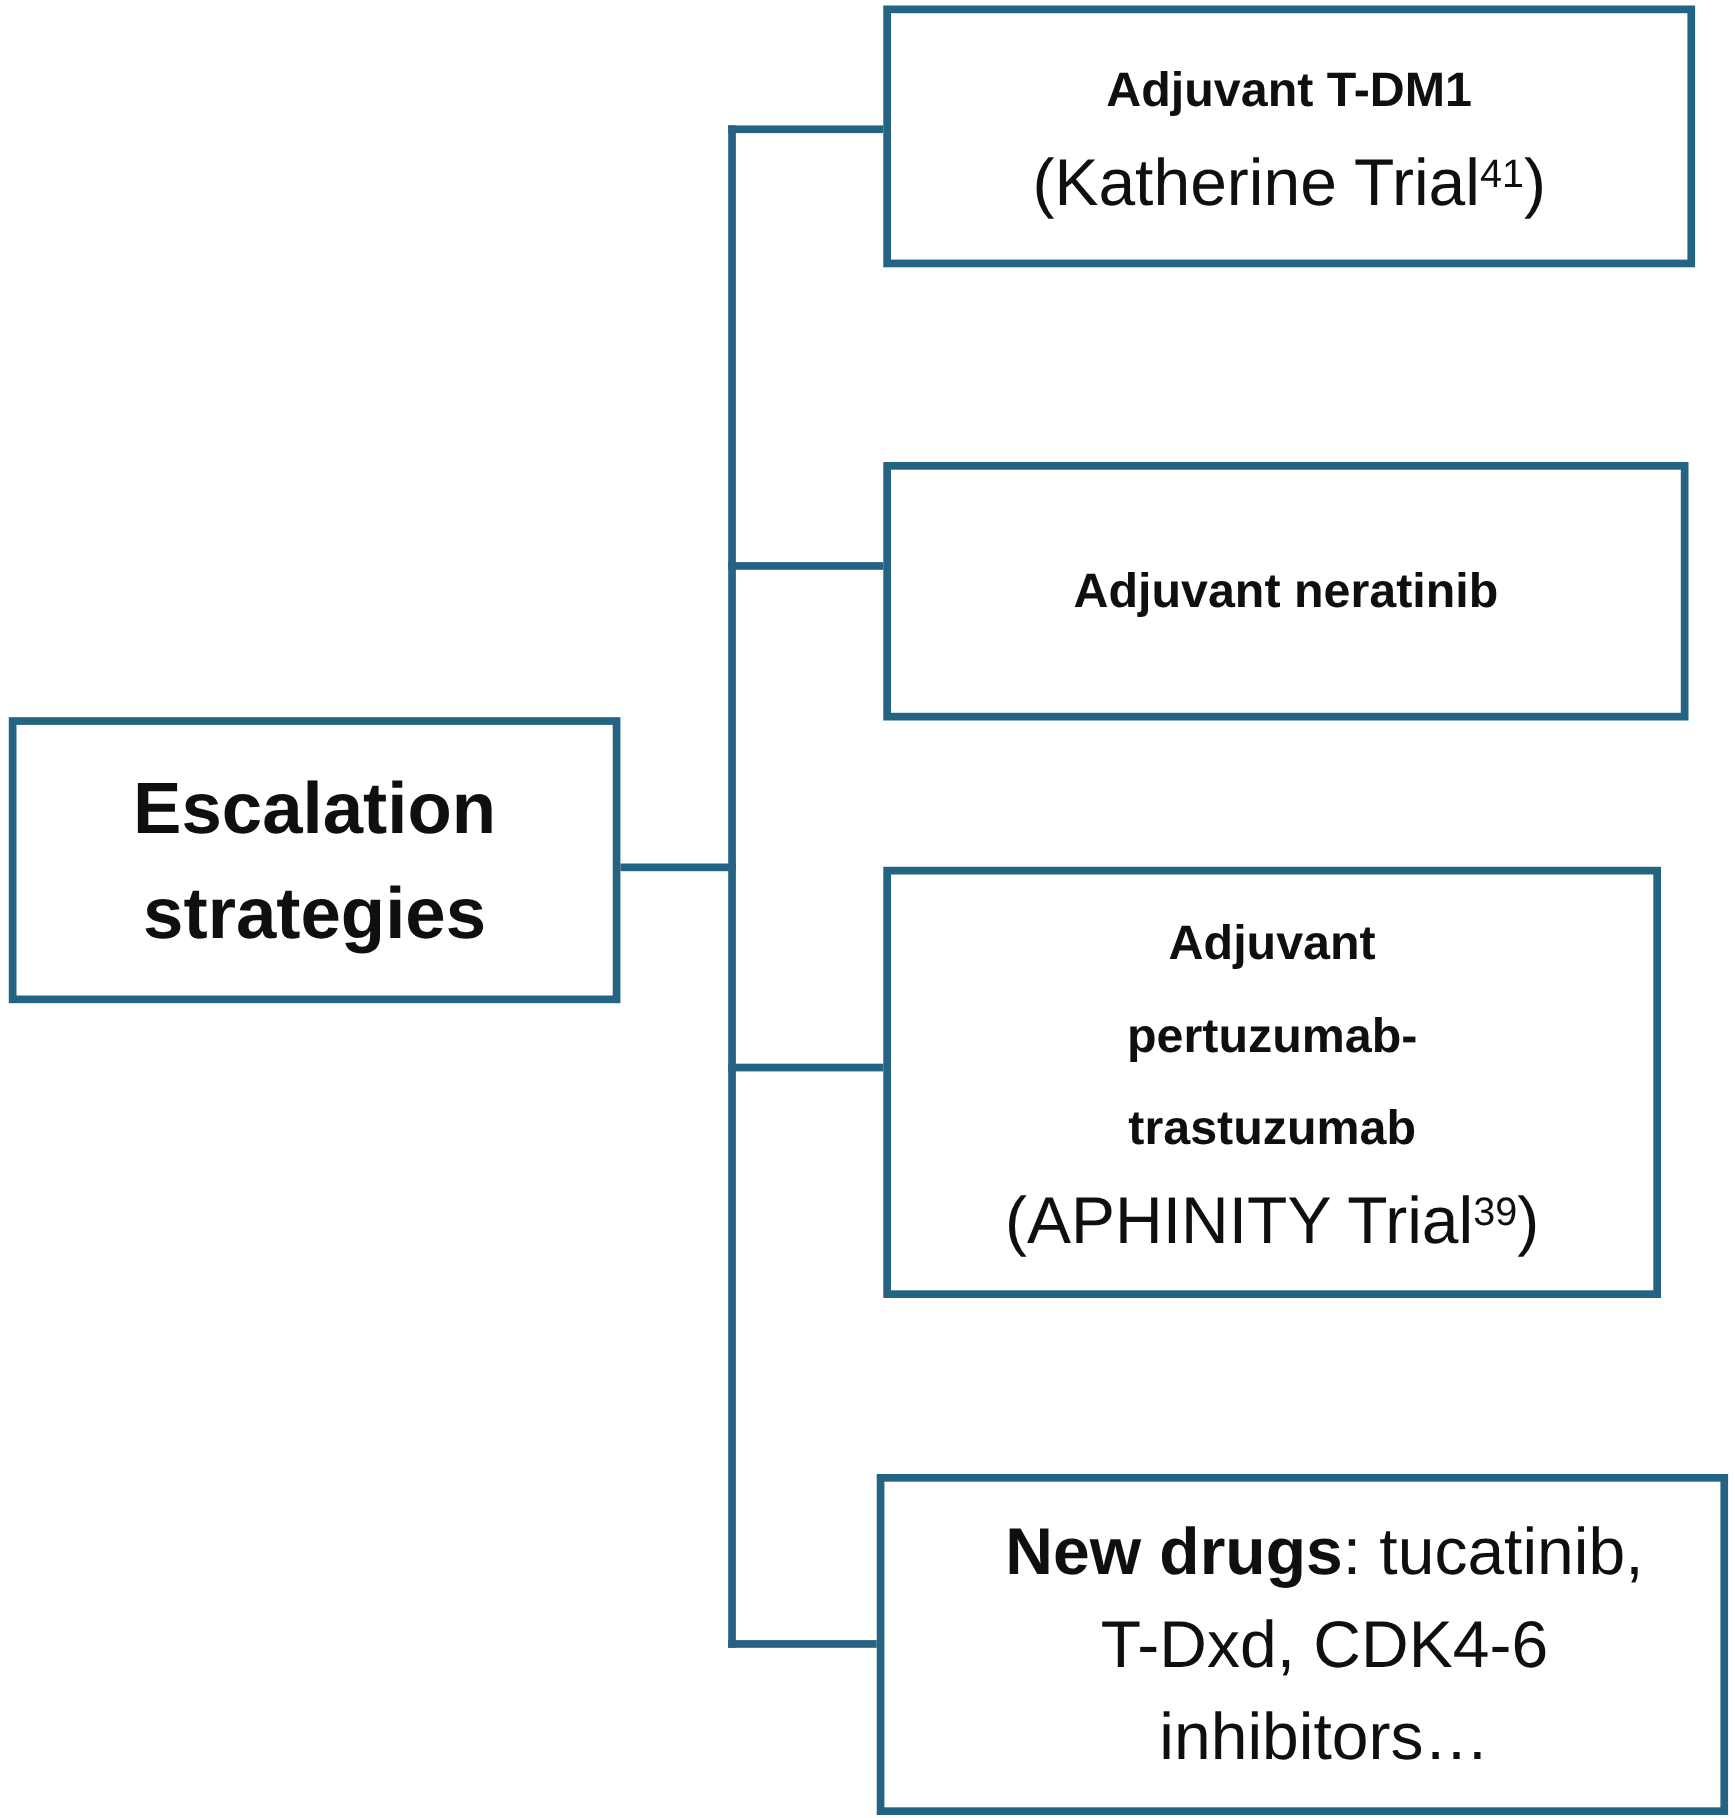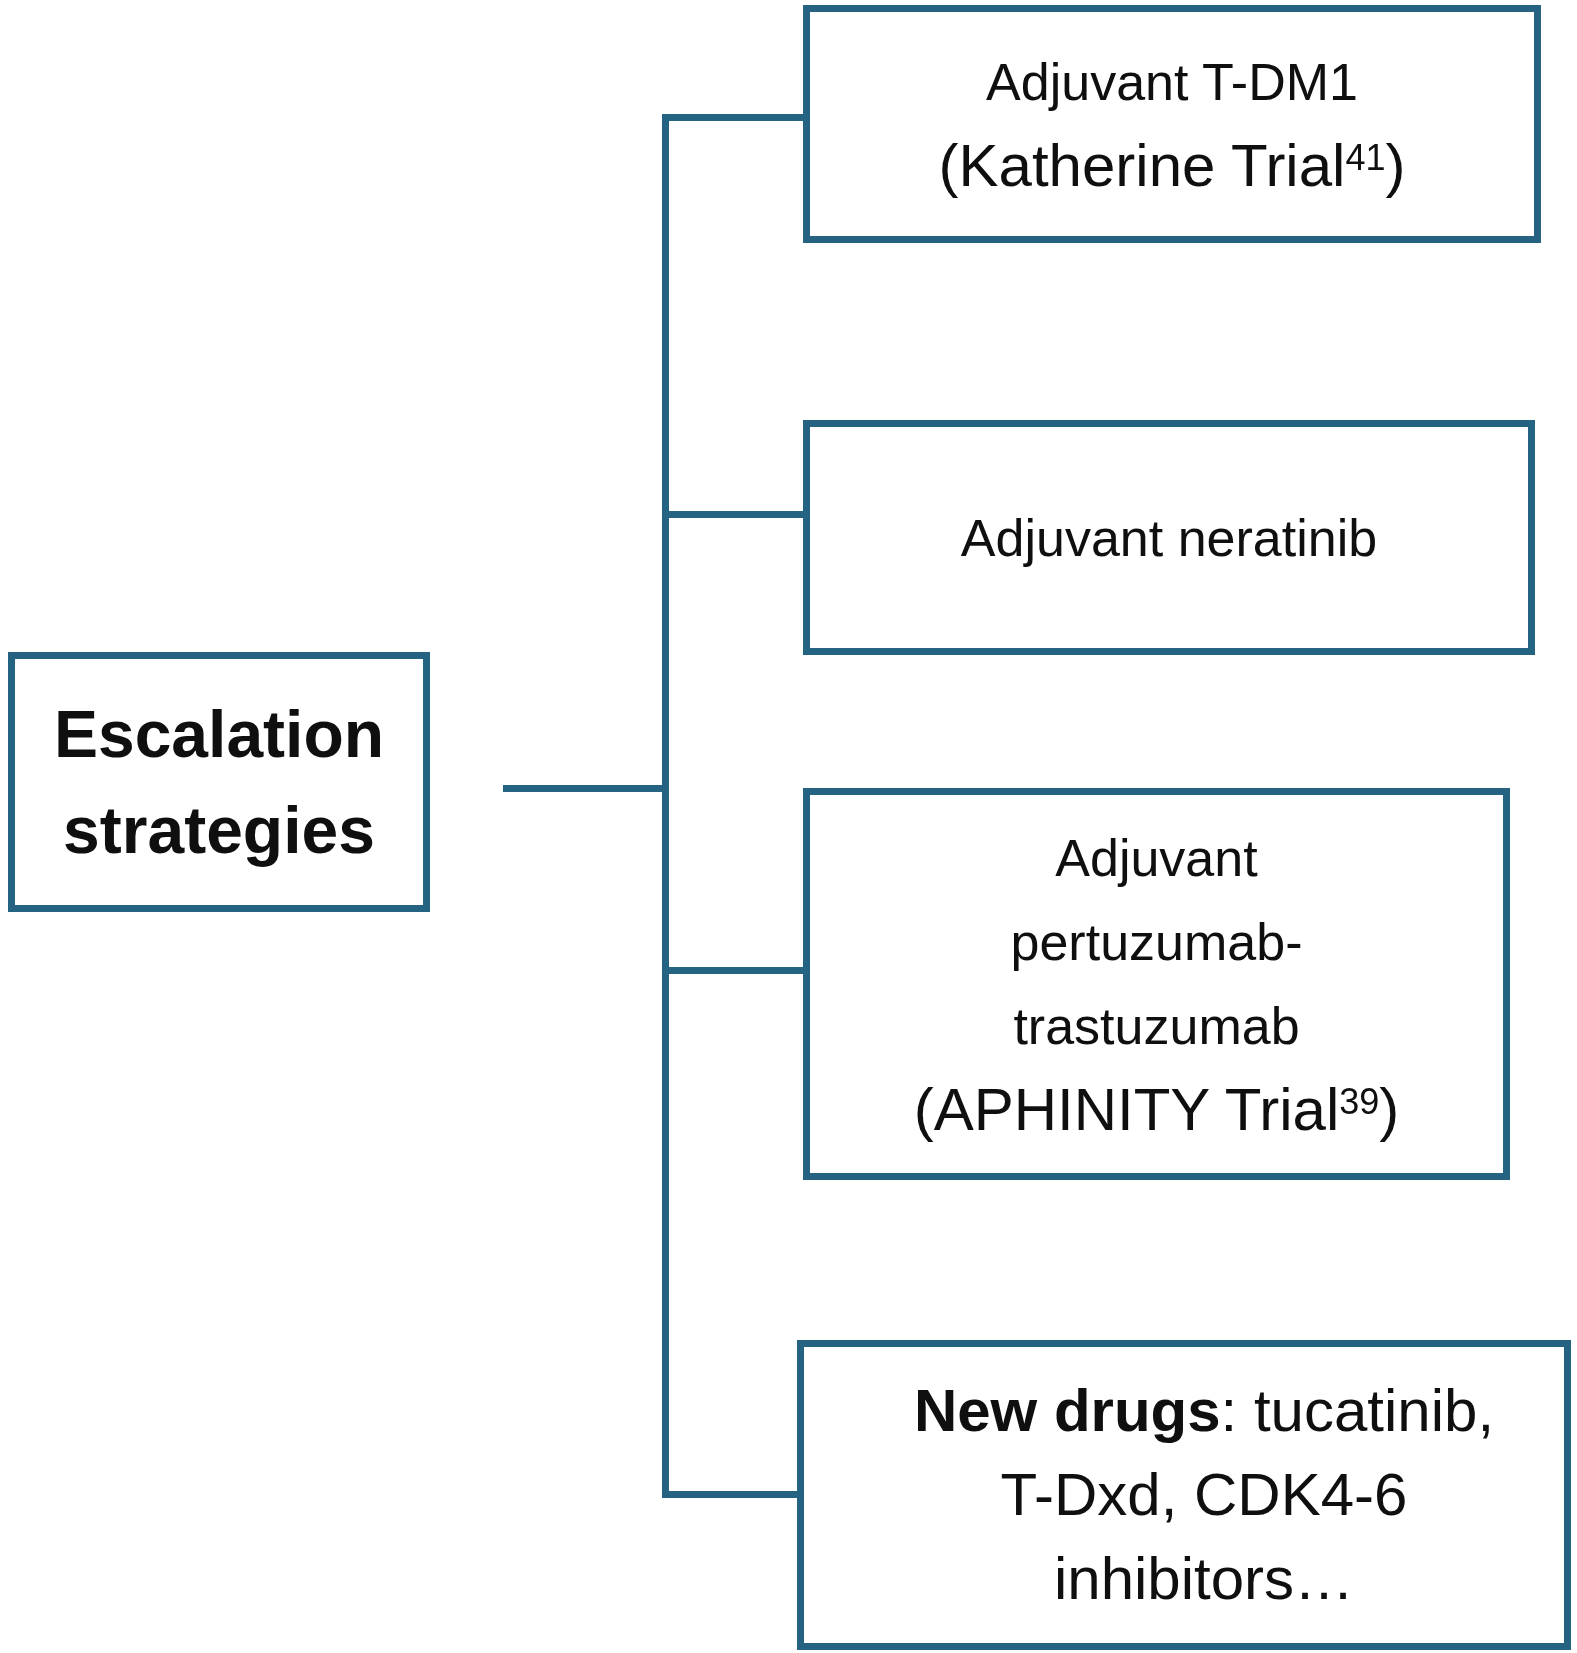--- a/index.html
+++ b/index.html
@@ -11,28 +11,28 @@
   .box {
     position:absolute;
     border:7px solid var(--line);
     background:#ffffff;
     display:flex; flex-direction:column;
     justify-content:center; align-items:center;
     text-align:center;
   }
   .line { position:absolute; background:var(--line); }
 
-  .node-title { font-weight:normal; font-size:52px; line-height:84px; white-space:pre-line; }
+  .node-title { font-weight:bold; font-size:44px; line-height:84px; white-space:pre-line; }
   .node-sub   { font-size:60px; line-height:84px; white-space:pre-line; }
   .node-sub .b { font-weight:bold; }
   .root-label { font-weight:bold; font-size:66px; line-height:96px; white-space:pre-line; }
   sup.ref { font-size:0.6em; line-height:0; position:relative; top:-0.45em; vertical-align:baseline; }
 
   
-  #root-box   { left:8px;   top:652px;  width:422px; height:260px; }
+  #root-box   { left:8px;   top:652px;  width:556px; height:260px; }
   #box-tdm1   { left:803px; top:5px;    width:738px; height:238px; }
   #box-nera   { left:803px; top:420px;  width:732px; height:235px;gap:28px; }
   #box-pertu  { left:803px; top:788px;  width:707px; height:392px; }
   #box-newdr  { left:797px; top:1340px; width:774px; height:310px;padding-left:40px; }
 
   #trunk        { left:662px; top:114px;  width:7px;   height:1384px; }
   #branch-tdm1  { left:662px; top:114px;  width:148px; height:7px; }
   #branch-nera  { left:662px; top:511px;  width:148px; height:7px; }
   #branch-root  { left:503px; top:785px;  width:166px; height:7px; }
   #branch-pertu { left:662px; top:967px;  width:148px; height:7px; }

